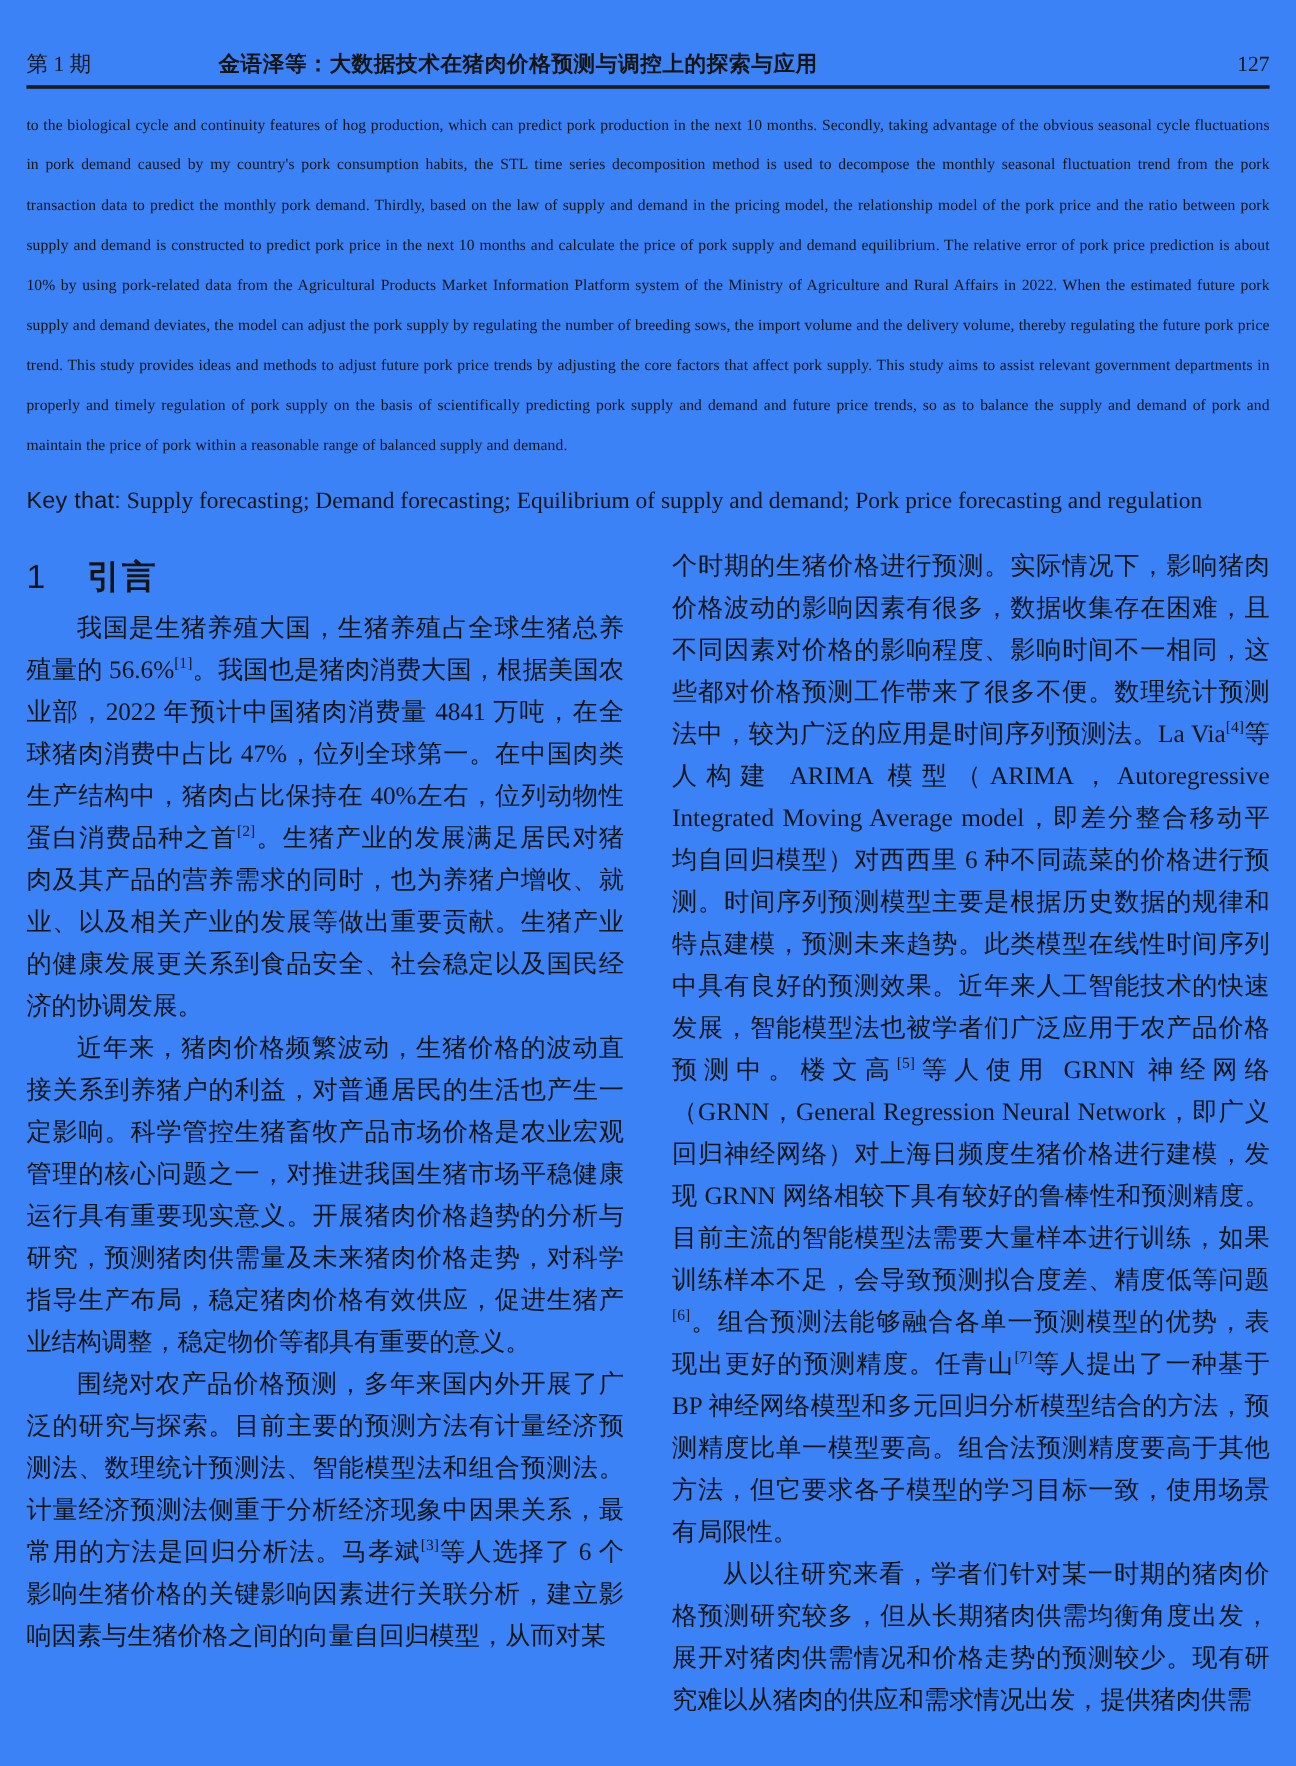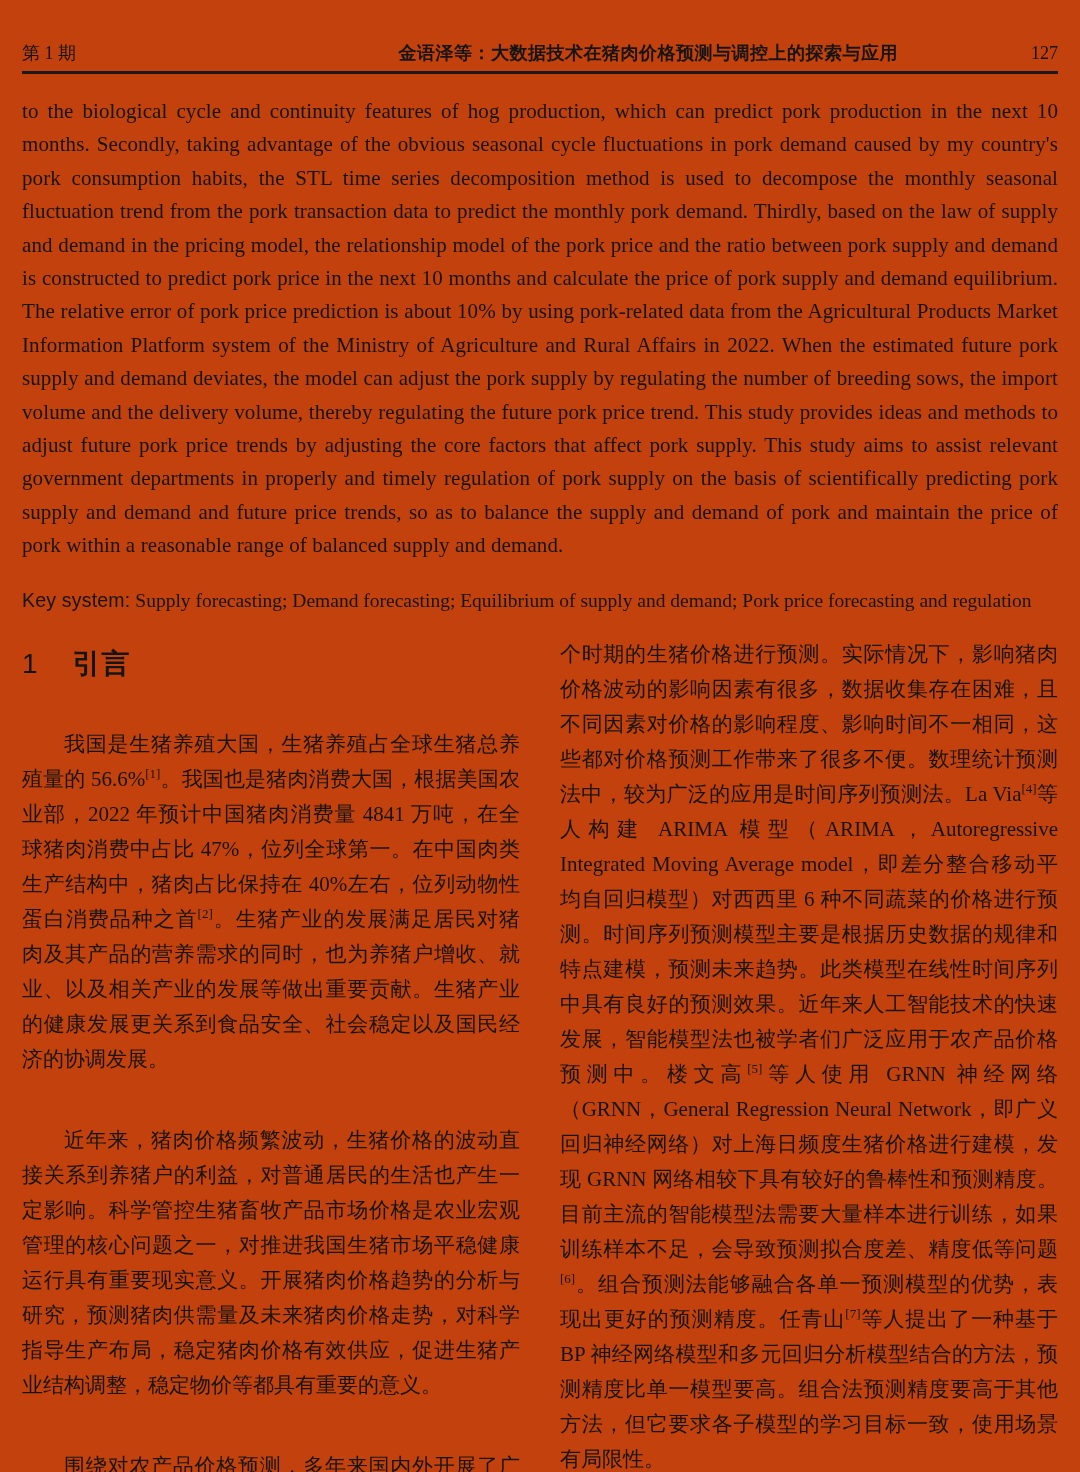--- a/index.html
+++ b/index.html
@@ -13,58 +13,58 @@
     overflow: hidden;
     color: #151515;
     font-family: "Liberation Serif", "DejaVu Serif", serif;
     -webkit-font-smoothing: antialiased;
   }
   .page {
     width: 1080px;
     height: 1472px;
     box-sizing: border-box;
     padding: 8px 22px 0 22px;
-    background: #c2410c;
+    background: #3b82f6;
   }
   
   .running-head {
     display: flex;
     align-items: baseline;
     justify-content: space-between;
     font-size: 18px;
     line-height: 24px;
     padding: 2px 0 4px 0;
   }
   .running-head .issue {
     font-family: "Liberation Serif", "DejaVu Serif", serif;
     white-space: nowrap;
     width: 160px;
   }
   .running-head .rh-title {
     font-family: "Liberation Sans", "DejaVu Sans", sans-serif;
     font-weight: 600;
     letter-spacing: 0.5px;
-    text-align: right;
+    text-align: left;
     flex: 1;
     white-space: nowrap;
   }
   .running-head .pageno {
     width: 160px;
     text-align: right;
     white-space: nowrap;
     margin-top: 31px;
   }
   .head-rule {
     border: none;
     border-top: 3px solid #1b1b1b;
     margin: 2px 0 0 0;
   }
   
   .abstract-en {
-    font-size: 21px;
+    font-size: 13px;
     line-height: 33.4px;
     text-align: justify;
     letter-spacing: 0.1px;
   }
   .keywords {
     font-size: 19.5px;
     line-height: 33.4px;
     text-align: left;
     margin-top: 0;
   }
@@ -95,21 +95,21 @@
     margin-right: 34px;
     font-weight: 500;
   }
   .col p.para {
     font-size: 21px;
     line-height: 35px;
     text-align: justify;
     margin: 0;
     word-break: break-word;
   }
-  .col p.para.indent { text-indent: 2em; margin-top: 46px; }
+  .col p.para.indent { text-indent: 2em; }
   .col p.para sup {
     font-size: 13px;
     line-height: 0;
     vertical-align: 8px;
     letter-spacing: 0;
   }
 </style>
 </head>
 <body>
 
@@ -117,21 +117,21 @@
 
   <div class="running-head">
     <span class="issue">第 1 期</span>
     <span class="rh-title">金语泽等：大数据技术在猪肉价格预测与调控上的探索与应用</span>
     <span class="pageno">127</span>
   </div>
   <hr class="head-rule">
 
   <p class="abstract-en">to the biological cycle and continuity features of hog production, which can predict pork production in the next 10 months. Secondly, taking advantage of the obvious seasonal cycle fluctuations in pork demand caused by my country's pork consumption habits, the STL time series decomposition method is used to decompose the monthly seasonal fluctuation trend from the pork transaction data to predict the monthly pork demand. Thirdly, based on the law of supply and demand in the pricing model, the relationship model of the pork price and the ratio between pork supply and demand is constructed to predict pork price in the next 10 months and calculate the price of pork supply and demand equilibrium. The relative error of pork price prediction is about 10% by using pork-related data from the Agricultural Products Market Information Platform system of the Ministry of Agriculture and Rural Affairs in 2022. When the estimated future pork supply and demand deviates, the model can adjust the pork supply by regulating the number of breeding sows, the import volume and the delivery volume, thereby regulating the future pork price trend. This study provides ideas and methods to adjust future pork price trends by adjusting the core factors that affect pork supply. This study aims to assist relevant government departments in properly and timely regulation of pork supply on the basis of scientifically predicting pork supply and demand and future price trends, so as to balance the supply and demand of pork and maintain the price of pork within a reasonable range of balanced supply and demand.</p>
 
-  <p class="keywords"><span class="kw-label">Key system:</span><span> Supply forecasting; Demand forecasting; Equilibrium of supply and demand; Pork price forecasting and regulation</span></p>
+  <p class="keywords"><span class="kw-label">Key that:</span><span> Supply forecasting; Demand forecasting; Equilibrium of supply and demand; Pork price forecasting and regulation</span></p>
 
   <div class="columns">
 
     <div class="col">
       <h2 class="section-heading"><span class="sec-num">1</span><span>引言</span></h2>
       <p class="para indent">我国是生猪养殖大国，生猪养殖占全球生猪总养殖量的 56.6%<sup>[1]</sup>。我国也是猪肉消费大国，根据美国农业部，2022 年预计中国猪肉消费量 4841 万吨，在全球猪肉消费中占比 47%，位列全球第一。在中国肉类生产结构中，猪肉占比保持在 40%左右，位列动物性蛋白消费品种之首<sup>[2]</sup>。生猪产业的发展满足居民对猪肉及其产品的营养需求的同时，也为养猪户增收、就业、以及相关产业的发展等做出重要贡献。生猪产业的健康发展更关系到食品安全、社会稳定以及国民经济的协调发展。</p>
       <p class="para indent">近年来，猪肉价格频繁波动，生猪价格的波动直接关系到养猪户的利益，对普通居民的生活也产生一定影响。科学管控生猪畜牧产品市场价格是农业宏观管理的核心问题之一，对推进我国生猪市场平稳健康运行具有重要现实意义。开展猪肉价格趋势的分析与研究，预测猪肉供需量及未来猪肉价格走势，对科学指导生产布局，稳定猪肉价格有效供应，促进生猪产业结构调整，稳定物价等都具有重要的意义。</p>
       <p class="para indent">围绕对农产品价格预测，多年来国内外开展了广泛的研究与探索。目前主要的预测方法有计量经济预测法、数理统计预测法、智能模型法和组合预测法。计量经济预测法侧重于分析经济现象中因果关系，最常用的方法是回归分析法。马孝斌<sup>[3]</sup>等人选择了 6 个影响生猪价格的关键影响因素进行关联分析，建立影响因素与生猪价格之间的向量自回归模型，从而对某</p>
     </div>
 

